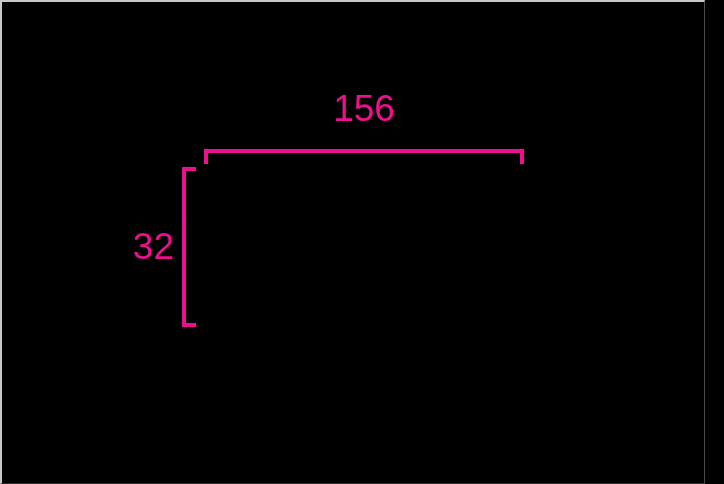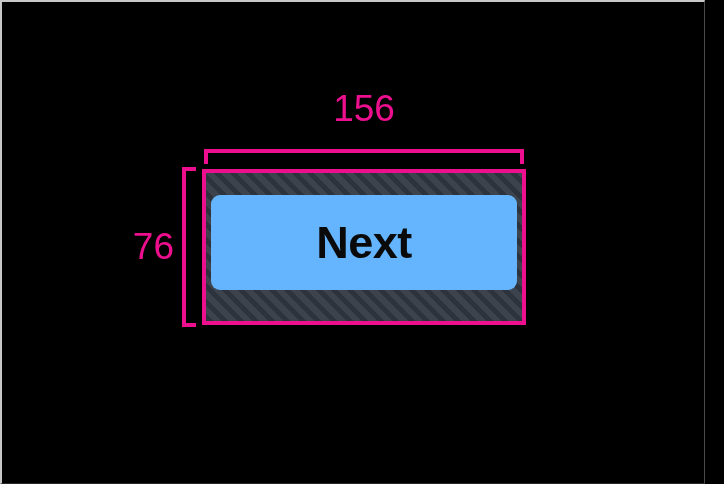--- a/index.html
+++ b/index.html
@@ -131,28 +131,18 @@
 </style>
 </head>
 <body>
 
 <div id="canvas">
 
   <div id="width-label">156</div>
 
   <div id="width-bracket"></div>
 
-  <div id="height-label">76</div>
+  <div id="height-label">32</div>
 
   <div id="height-bracket"></div>
 
-  <div id="measure-box">
-
-    <div id="hatch-region">
-
-      <div id="button-surface">
-        <span id="button-label">Next</span>
-      </div>
-
-    </div>
-  </div>
 
 </div>
 
 </body></html>

